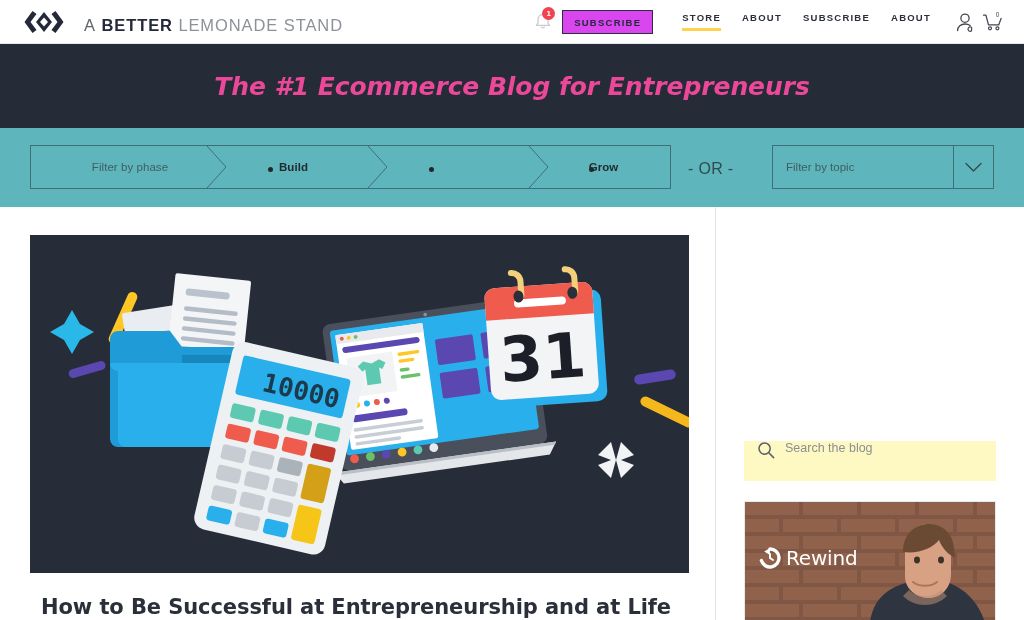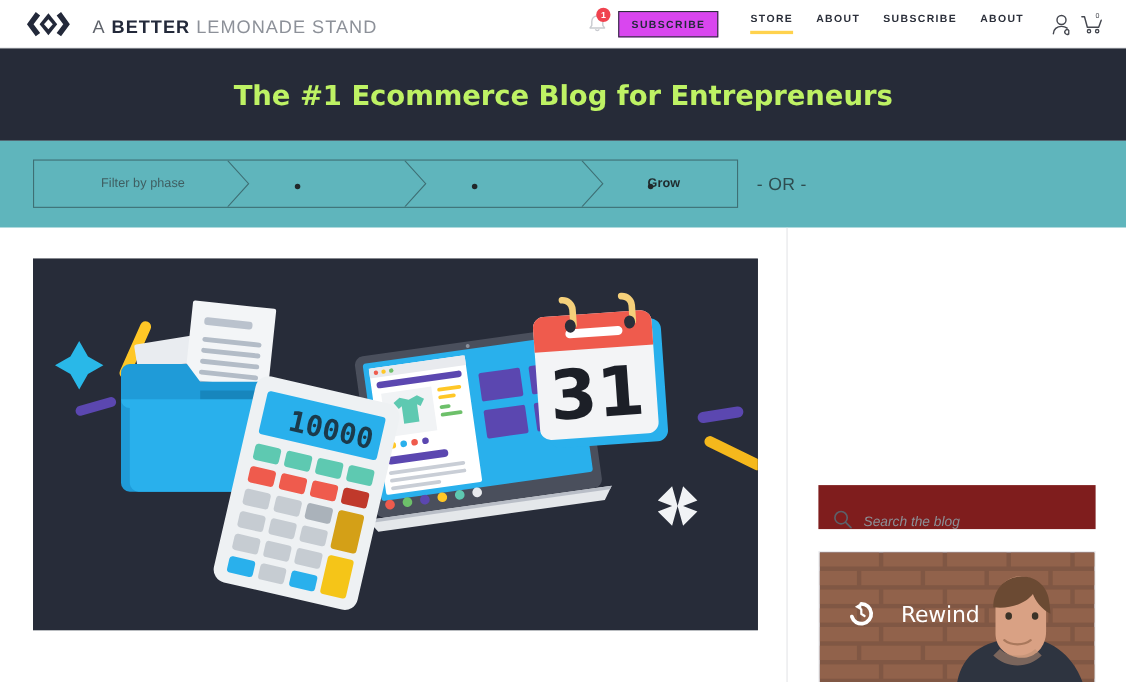--- a/index.html
+++ b/index.html
@@ -45,22 +45,23 @@
   }
   .icon-btn { width: 27px; height: 27px; display: flex; align-items: center; justify-content: center; cursor: pointer; }
   .topbar-border { position: absolute; left: 0; top: 43px; width: 1024px; height: 1px; background: #e6e7ea; }
 
   
   .banner {
     position: absolute; left: 0; top: 44px; width: 1024px; height: 84px;
     background: #262b38; display: flex; align-items: center; justify-content: center;
   }
   .banner h1 {
-    color: #bef264; font-size: 25px; font-weight: 700; letter-spacing: -.003em;
+    color: #ec4899; font-size: 25px; font-weight: 700; letter-spacing: -.003em;
     font-family: "DejaVu Sans", sans-serif;
+    font-style: italic;
   }
 
   
   .filterbar {
     position: absolute; left: 0; top: 128px; width: 1024px; height: 79px;
     background: #5fb5bc;
   }
   .phase-track {
     position: absolute; left: 30px; top: 17px; width: 641px; height: 44px;
     border: 1px solid #3e6f74;
@@ -98,33 +99,33 @@
   .post-title {
     position: absolute; left: 41px; top: 388px; width: 640px;
     font-size: 21px; font-weight: 700; color: #2b2f3a; letter-spacing: -.004em;
     font-family: "DejaVu Sans", sans-serif; cursor: pointer;
   }
 
   
   .sidebar { position: absolute; left: 744px; top: 207px; width: 252px; }
   .search-box {
     position: absolute; left: 0; top: 27px; width: 252px; height: 40px;
-    background: #7f1d1d; display: flex; align-items: flex-end; cursor: text; font-style: italic;
+    background: #fef9c3; display: flex; align-items: flex-start; cursor: text;
   }
   .search-box .mag { margin-left: 13px; margin-right: 10px; display: flex; }
   .search-box .ph { font-size: 12.5px; color: #8c8e95; }
 
   .ad-card {
     position: absolute; left: 0; top: 87px; width: 252px; height: 215px;
     overflow: hidden; cursor: pointer; border: 1px solid #e9e9ec;
   }
   .ad-top { position: relative; width: 100%; height: 122px; overflow: hidden; background: #7b7488; }
   .brickwall { position: absolute; inset: 0; }
   .ad-person { position: absolute; right: -4px; bottom: -6px; width: 138px; height: 126px; }
-  .rewind-logo { position: absolute; left: 26px; top: 44px; display: flex; align-items: flex-start; gap: 24px; }
+  .rewind-logo { position: absolute; left: 13px; top: 44px; display: flex; align-items: flex-start; gap: 4px; }
   .rewind-logo .rw-txt { color: #fff; font-size: 20px; font-weight: 400; letter-spacing: -.01em; font-family: "DejaVu Sans", sans-serif; }
 </style>
 </head>
 <body>
 
 <div class="page">
 
   <div class="topbar">
     <div class="logo-wrap">
       <svg class="logo-mark" viewBox="0 0 44 26">
@@ -181,20 +182,23 @@
 
       <div class="phase placeholder" style="left:0;width:182px;">
         <span>Filter by phase</span>
       </div>
       <div class="chev" style="left:175px;">
         <svg width="22" height="42" viewBox="0 0 22 42">
             <path d="M1 0 L20 21 L1 42" fill="none" stroke="#3e6f74" stroke-width="1"></path>
           </svg>
       </div>
 
+      <div class="phase sel" style="left:182px;width:161px;">
+        <span>Build</span>
+      </div>
       <div class="chev" style="left:336px;">
         <svg width="22" height="42" viewBox="0 0 22 42">
             <path d="M1 0 L20 21 L1 42" fill="none" stroke="#3e6f74" stroke-width="1"></path>
           </svg>
       </div>
 
       <div class="chev" style="left:497px;">
         <svg width="22" height="42" viewBox="0 0 22 42">
             <path d="M1 0 L20 21 L1 42" fill="none" stroke="#3e6f74" stroke-width="1"></path>
           </svg>
@@ -204,20 +208,28 @@
         <span>Grow</span>
       </div>
     </div>
 
     <div class="phase-dot" style="left:268px;"></div>
     <div class="phase-dot" style="left:429px;"></div>
     <div class="phase-dot" style="left:589px;"></div>
 
     <div class="or-label">- OR -</div>
 
+    <div class="topic-select">
+      <div class="lbl">Filter by topic</div>
+      <div class="caret">
+        <svg width="17" height="11" viewBox="0 0 17 11">
+          <path d="M1 1.5 L8.5 9 L16 1.5" fill="none" stroke="#2f4e51" stroke-width="1.4" stroke-linecap="round"></path>
+        </svg>
+      </div>
+    </div>
   </div>
 
   <div class="content">
 
     <div class="hero-card">
       <svg width="659" height="338" viewBox="0 0 659 338">
         <rect width="659" height="338" fill="#272c39"></rect>
 
         <path d="M42 75 l8 14 14 8 -14 8 -8 14 -8 -14 -14 -8 14 -8z" fill="#29b8e8"></path>
         <rect x="88" y="55" width="10" height="56" rx="5" fill="#ffc726" transform="rotate(24 93 83)"></rect>
@@ -342,20 +354,21 @@
           <ellipse cx="546" cy="58" rx="5" ry="6" fill="#2b2f3a"></ellipse>
           <text x="512" y="142" text-anchor="middle" font-family="DejaVu Sans, sans-serif" font-size="62" font-weight="700" fill="#1c1f27">31</text>
         </g>
 
         <rect x="604" y="137" width="42" height="10" rx="5" fill="#5b47b0" transform="rotate(-9 625 142)"></rect>
         <rect x="608" y="172" width="58" height="10" rx="5" fill="#f5b81c" transform="rotate(26 637 177)"></rect>
         <path d="M586 225 l5 18 13 -13 -13 -5 13 -5 -13 -13 -5 18 -5 -18 -13 13 13 5 -13 5 13 13z" fill="#f1f3f5"></path>
       </svg>
     </div>
 
+    <div class="post-title">How to Be Successful at Entrepreneurship and at Life</div>
 
     <div class="sidebar">
 
       <div class="search-box">
         <span class="mag">
           <svg width="18" height="18" viewBox="0 0 18 18">
             <circle cx="7.6" cy="7.6" r="5.6" fill="none" stroke="#5c6069" stroke-width="1.5"></circle>
             <path d="M11.8 11.8 L16.6 16.6" stroke="#5c6069" stroke-width="1.6" stroke-linecap="round"></path>
           </svg>
         </span>

